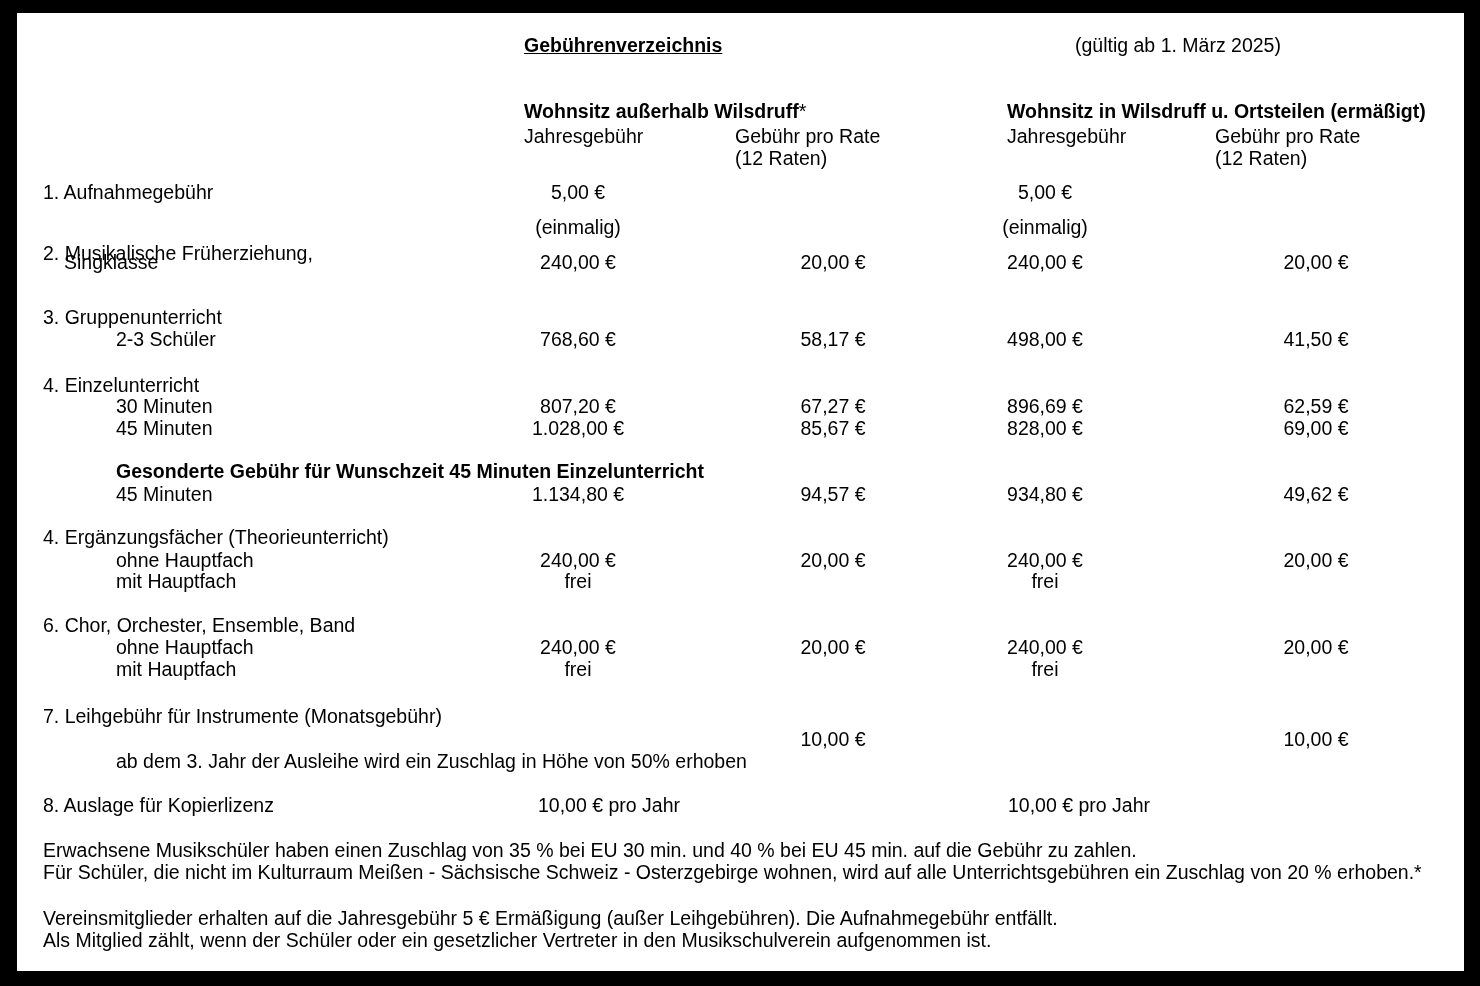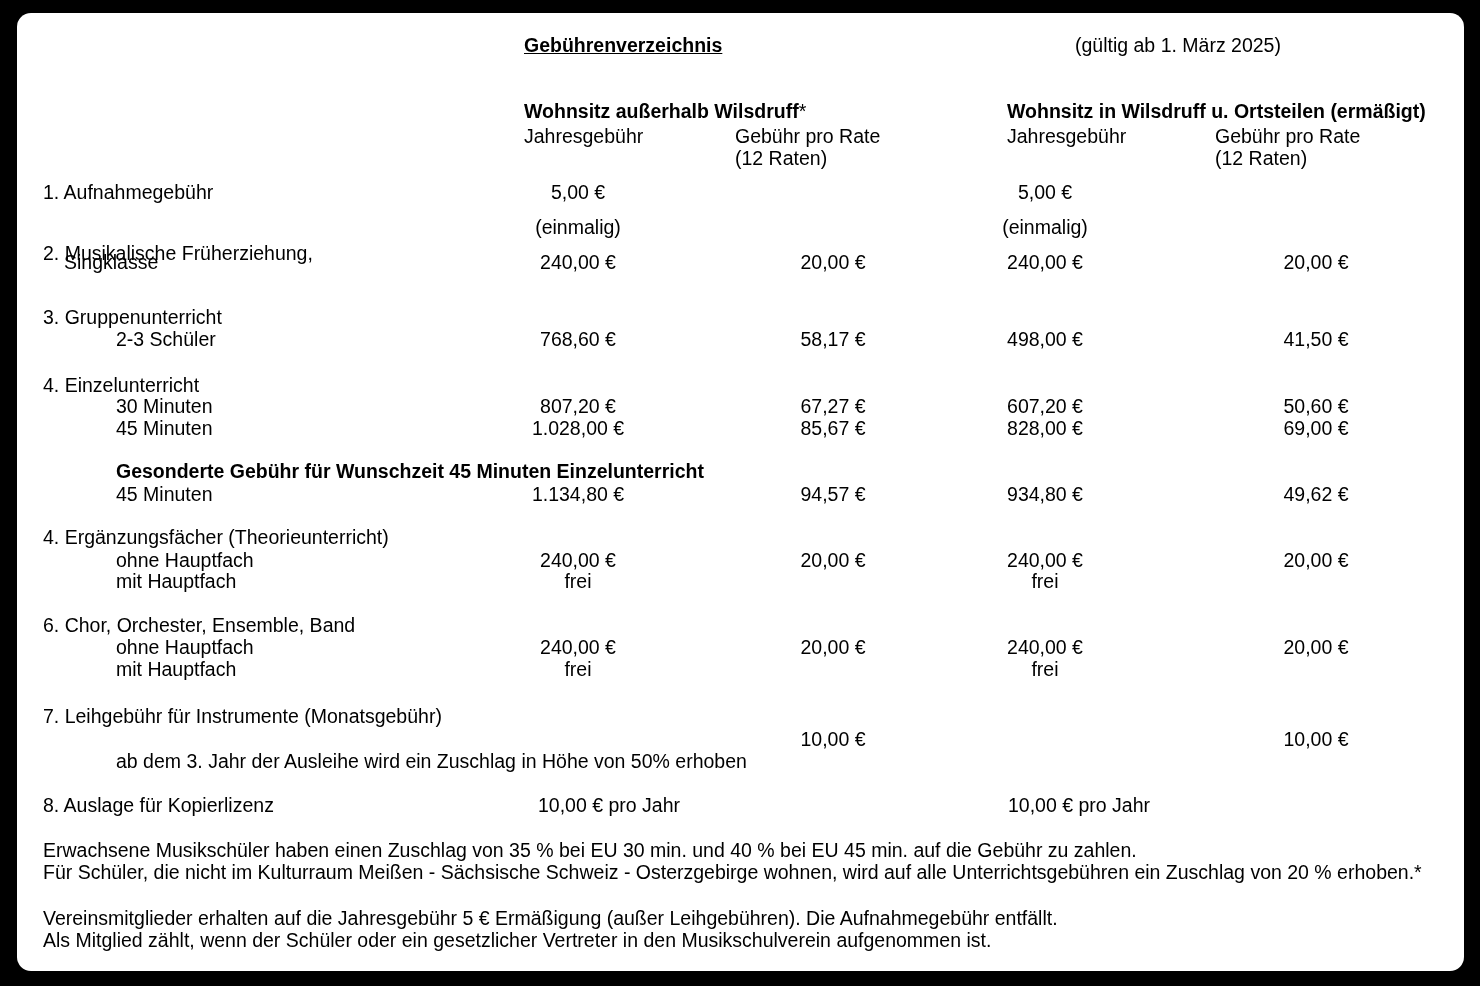--- a/index.html
+++ b/index.html
@@ -11,21 +11,20 @@
     font-family: "Liberation Sans", "DejaVu Sans", sans-serif;
   }
   .page {
     position: absolute;
     left: 17px;
     top: 13px;
     width: 1447px;
     height: 958px;
     background: #ffffff;
     color: #000000;
-    border-radius: 14px;
   }
   .ln {
     position: absolute;
     left: 0;
     width: 100%;
     height: 22px;
     line-height: 22px;
     font-size: 19.5px;
     white-space: nowrap;
   }
@@ -110,22 +109,22 @@
     <span class="v cd">41,50 €</span>
   </div>
 
   <div class="ln" style="top:361px">
     <span class="t i0">4. Einzelunterricht</span>
   </div>
   <div class="ln" style="top:382px">
     <span class="t i2">30 Minuten</span>
     <span class="v ca">807,20 €</span>
     <span class="v cb">67,27 €</span>
-    <span class="v cc">607,20 €</span>
-    <span class="v cd">50,60 €</span>
+    <span class="v cc">896,69 €</span>
+    <span class="v cd">62,59 €</span>
   </div>
   <div class="ln" style="top:404px">
     <span class="t i2">45 Minuten</span>
     <span class="v ca">1.028,00 €</span>
     <span class="v cb">85,67 €</span>
     <span class="v cc">828,00 €</span>
     <span class="v cd">69,00 €</span>
   </div>
 
   <div class="ln" style="top:447px">

